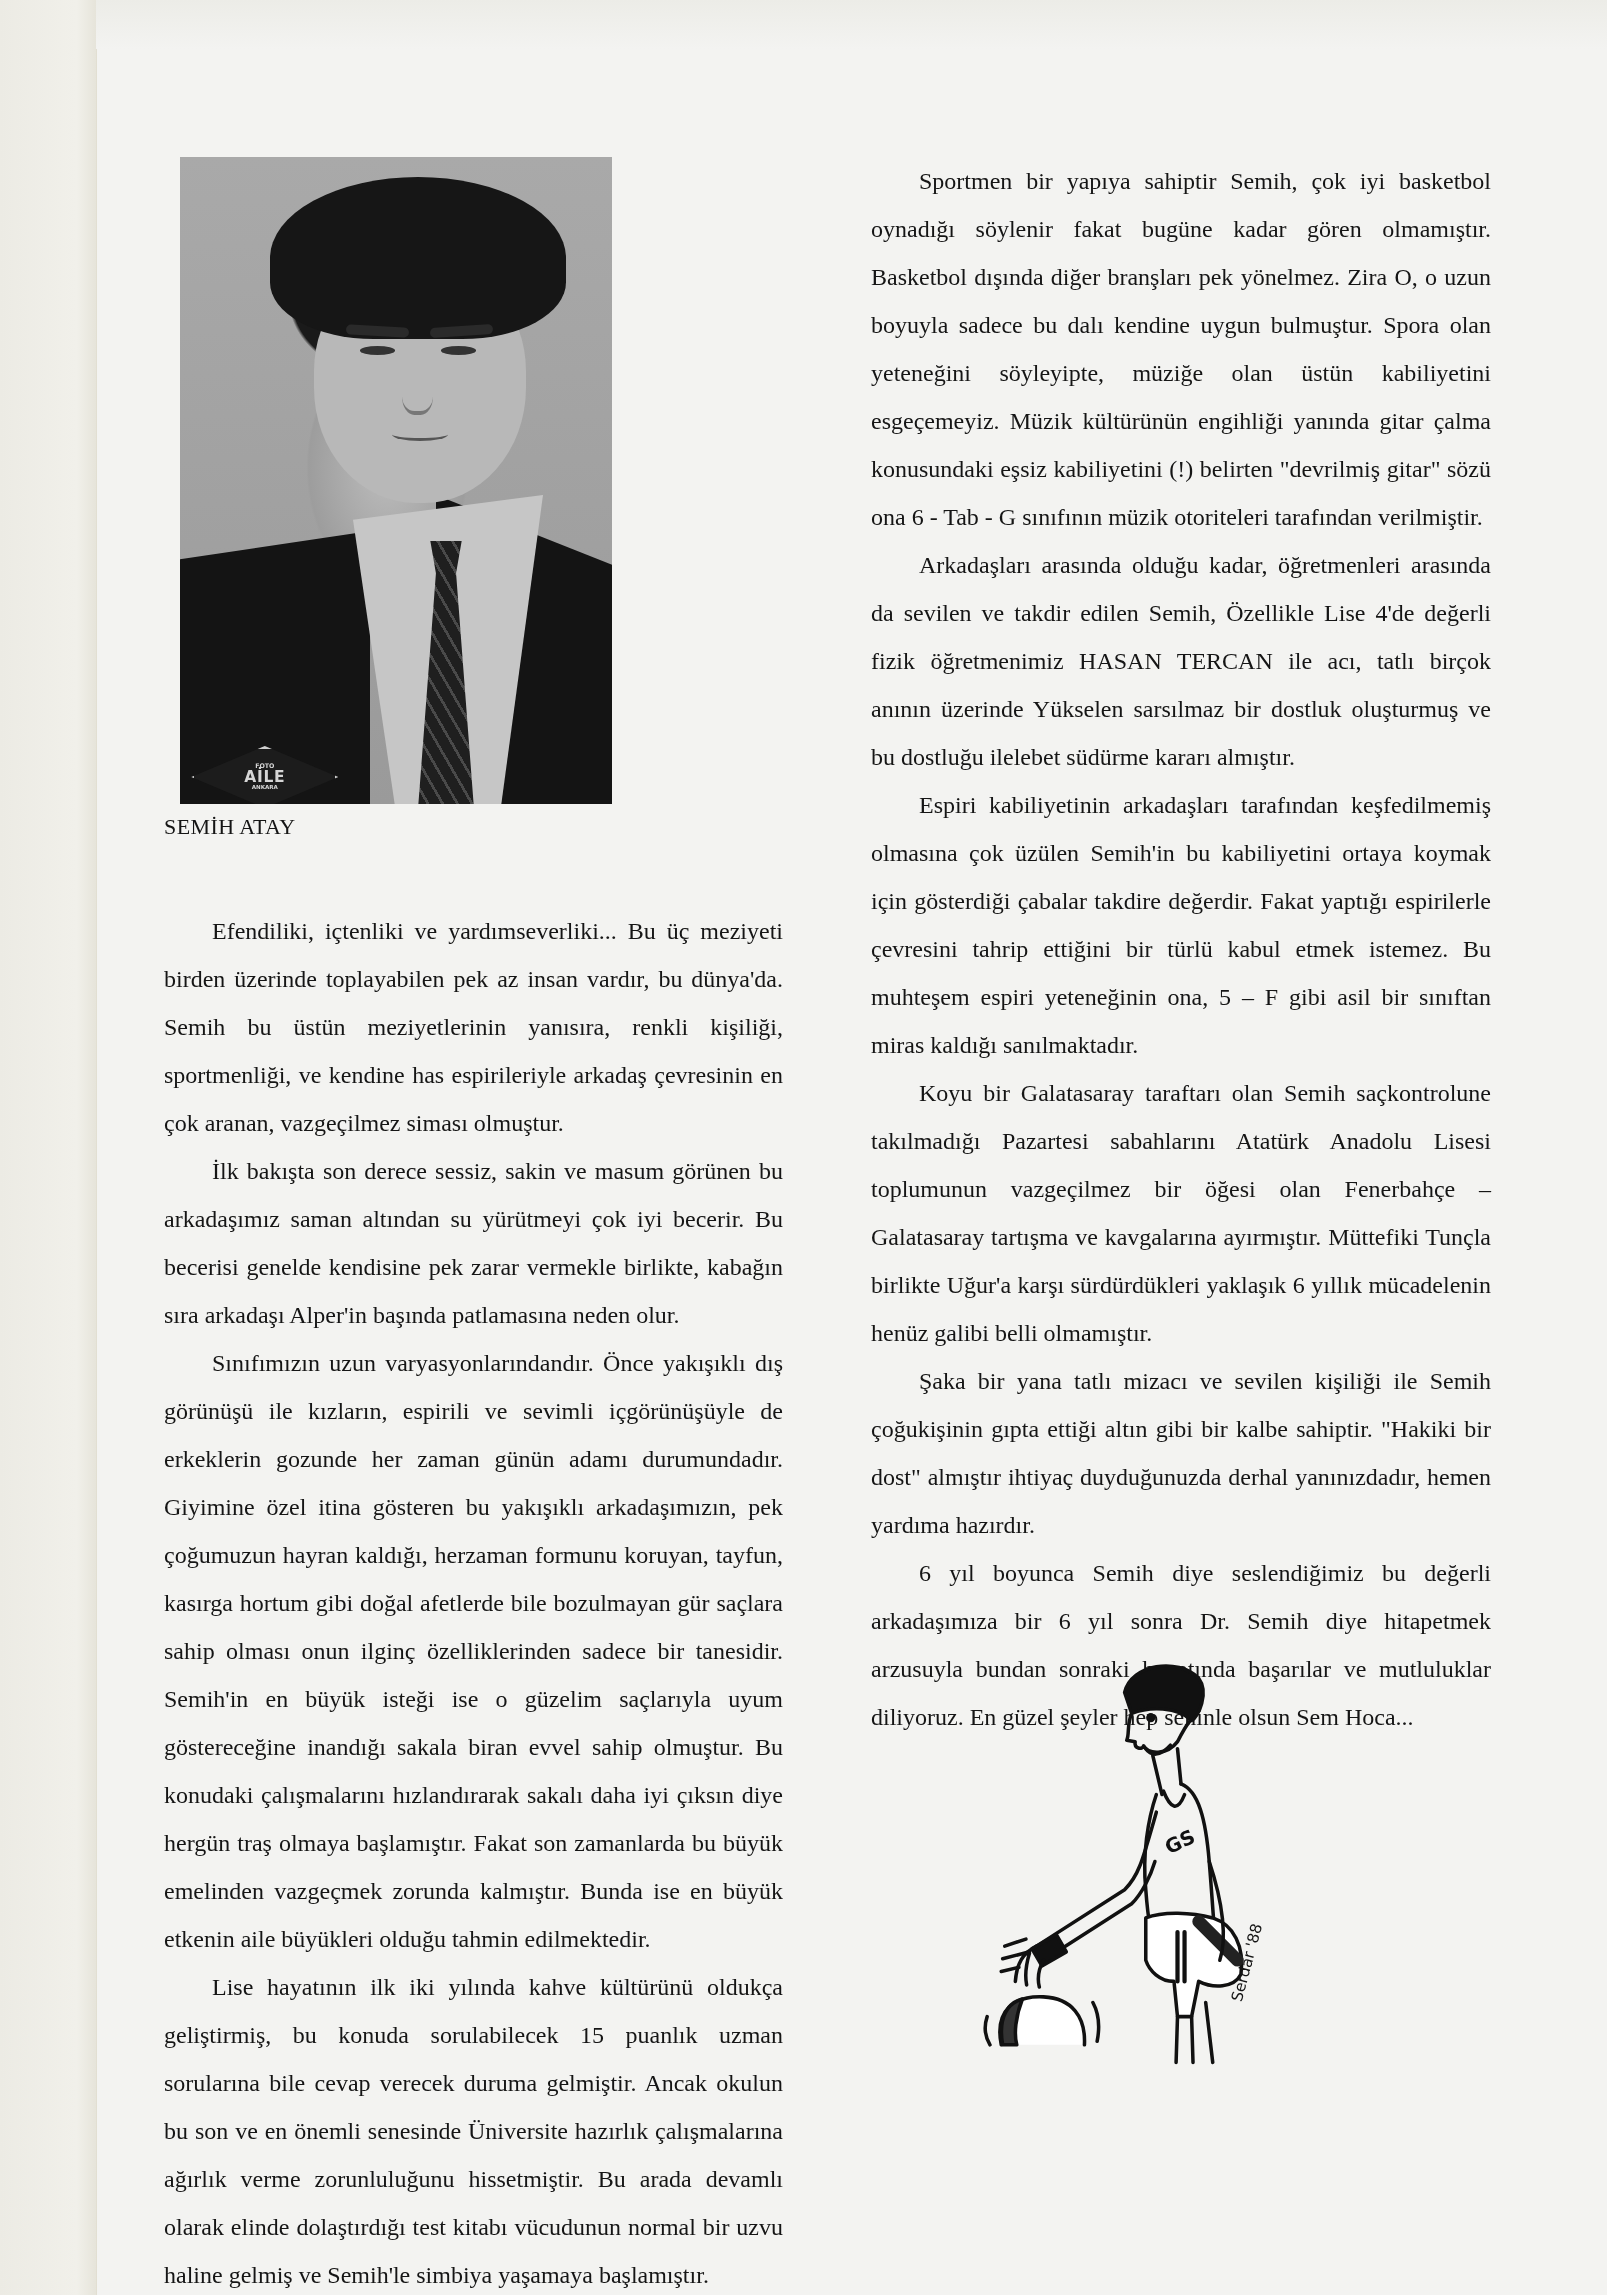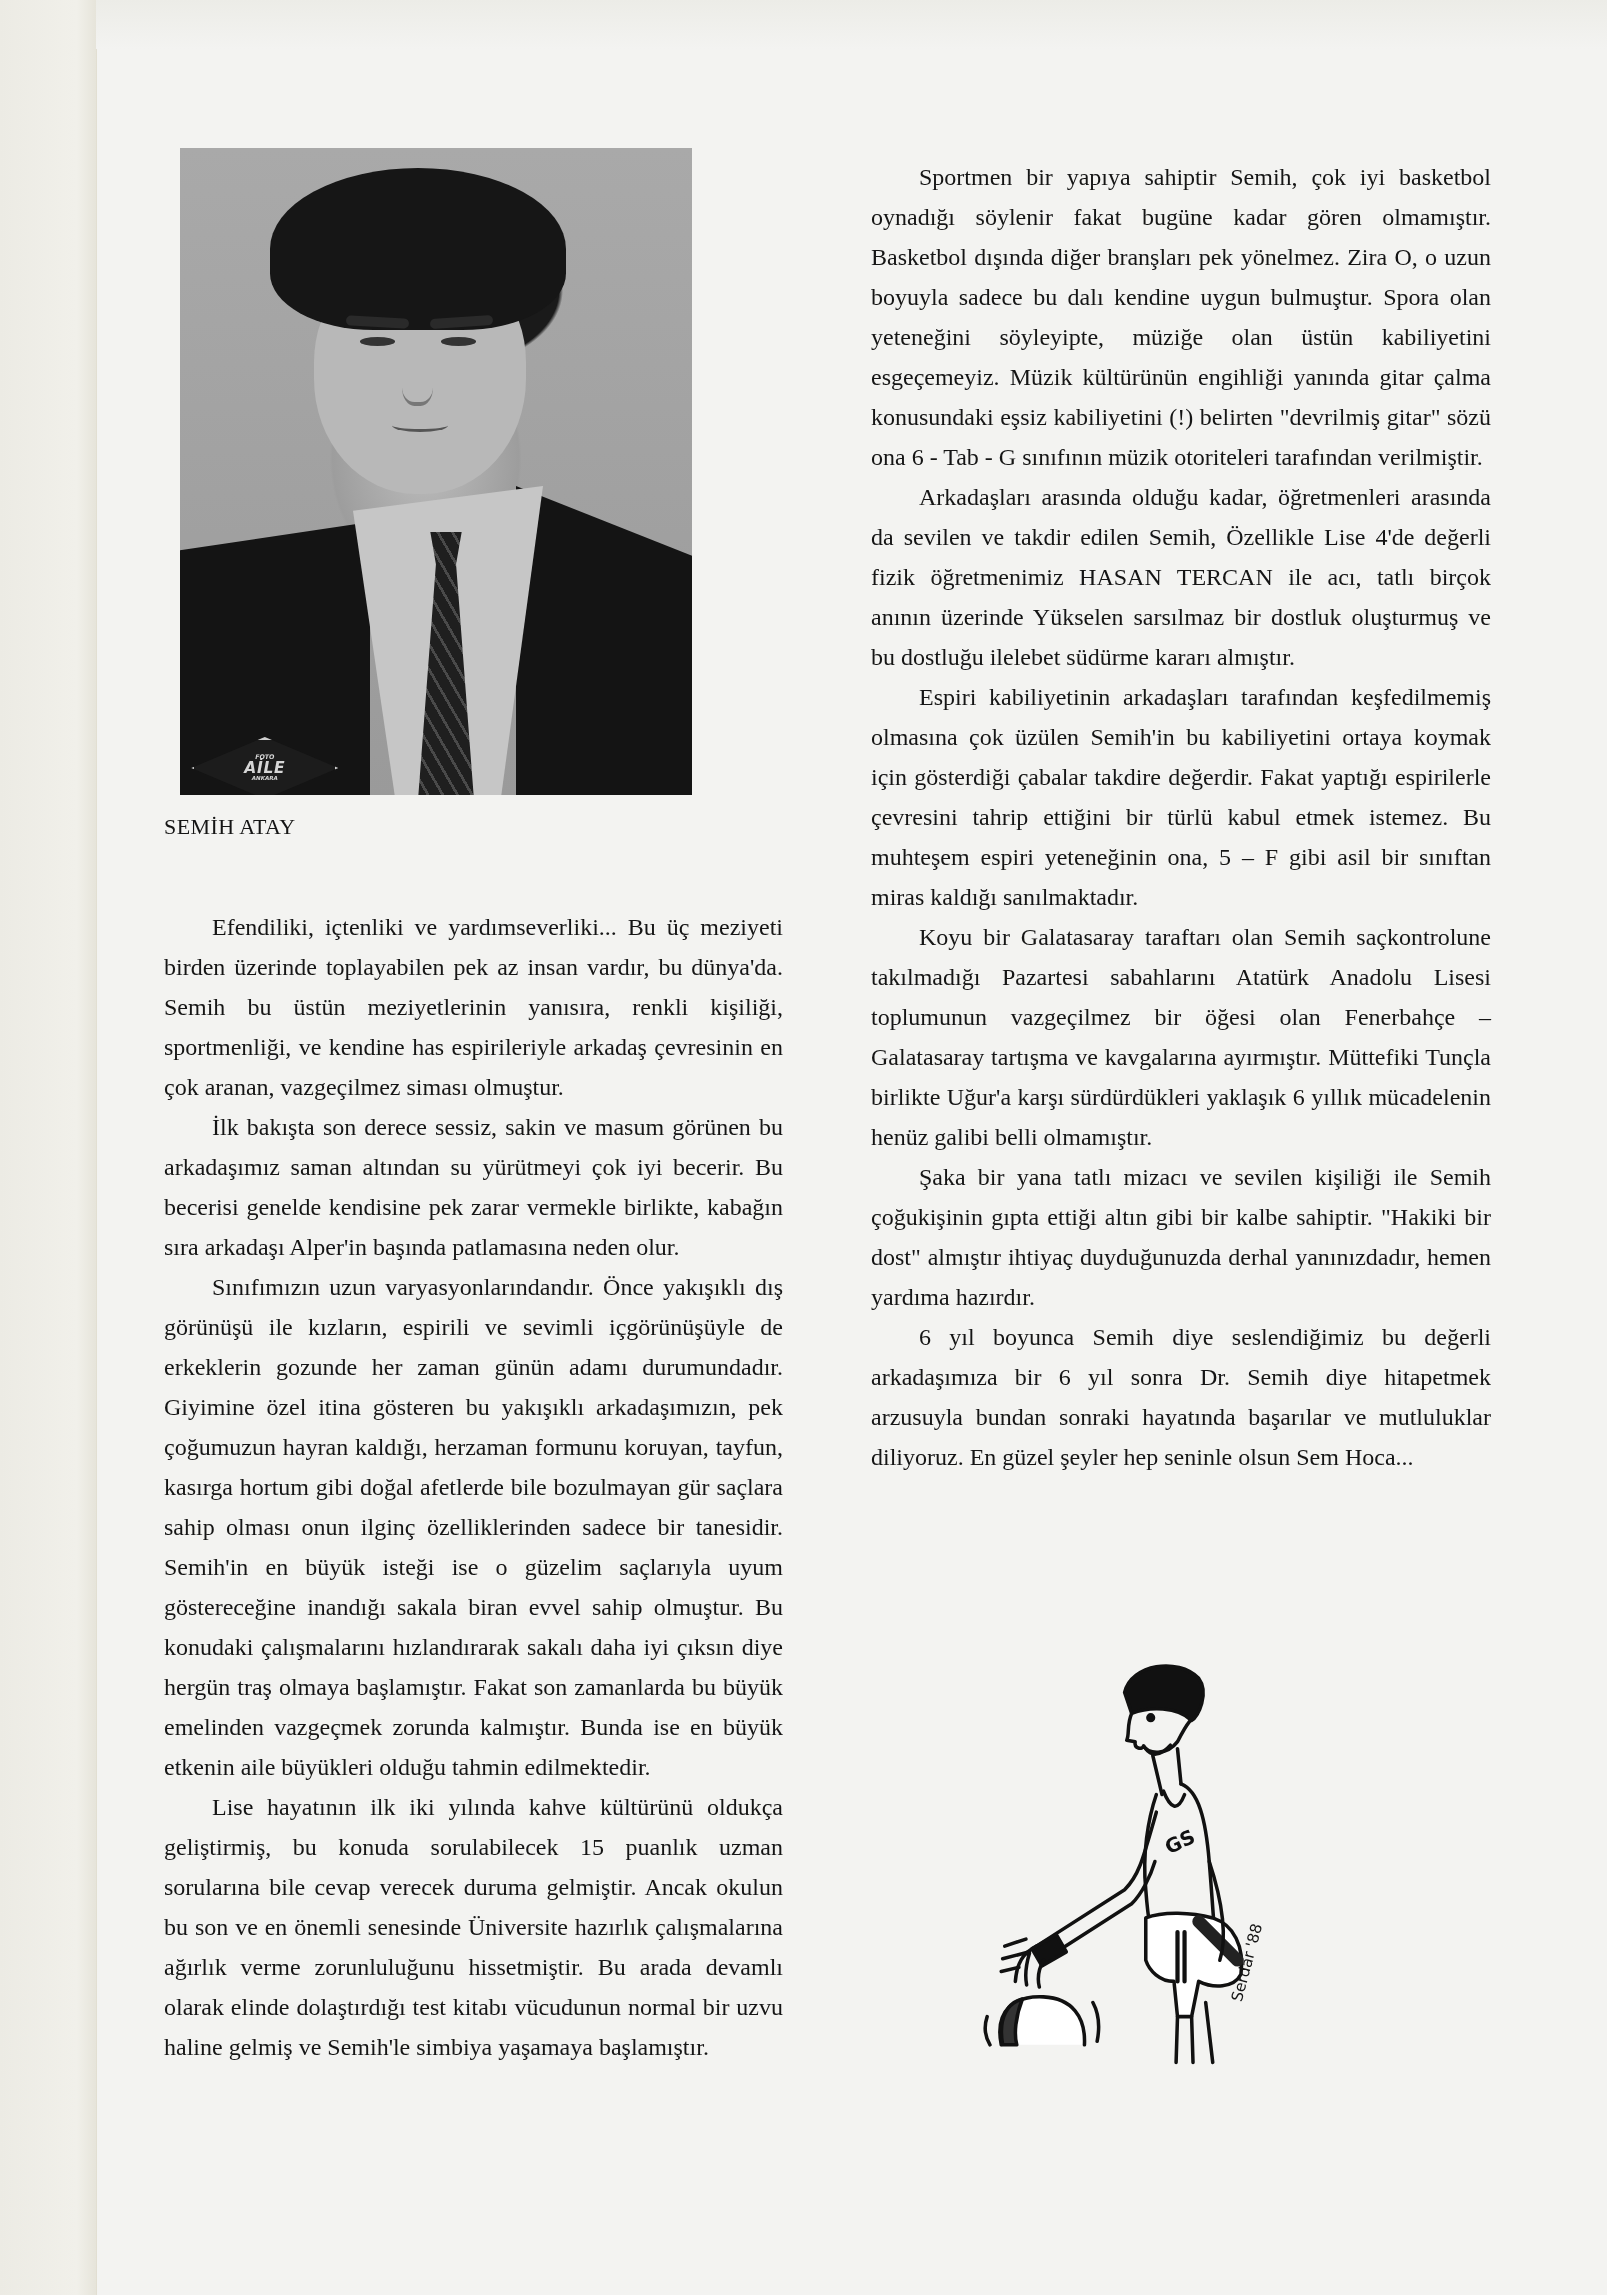--- a/index.html
+++ b/index.html
@@ -12,27 +12,26 @@
   .page-edge {
     position: absolute; left: 0; top: 0; width: 96px; height: 2295px;
     background: linear-gradient(90deg, #ecebe4 0%, #f1f0ea 80%, #e6e4da 100%);
     border-right: 1.4px solid #e2dfd2;
   }
   .top-strip {
     position: absolute; left: 96px; top: 0; width: 1512px; height: 49px;
     background: linear-gradient(180deg, #ecece7 0%, #f3f3f1 100%);
   }
   .photo {
-    position: absolute; left: 180px; top: 148px; width: 512px; height: 647px;
+    position: absolute; left: 180px; top: 157px; width: 432px; height: 647px;
     background:
       radial-gradient(ellipse 40% 20% at 50% 22%, #1a1a1a 0%, #1a1a1a 60%, transparent 62%),
       radial-gradient(ellipse 26% 26% at 48% 48%, #bdbdbd 0%, #9d9d9d 70%, transparent 72%),
       linear-gradient(180deg, #a9a9a9 0%, #9a9a9a 100%);
     overflow: hidden;
-    font-style: italic;
   }
   .photo .hair {
     position: absolute; left: 90px; top: 20px; width: 296px; height: 162px;
     background: #161616; border-radius: 50% 50% 35% 35%;
   }
   .photo .face {
     position: absolute; left: 134px; top: 106px; width: 212px; height: 240px;
     background: #b8b8b8; border-radius: 45% 45% 48% 48%;
   }
   .photo .brow-l, .photo .brow-r {
@@ -70,21 +69,21 @@
     display: flex; flex-direction: column; align-items: center; justify-content: center;
     font-family: "DejaVu Sans", sans-serif; color: #d6d6d6; line-height: 1;
   }
   .photo .stamp .s1 { font-size: 6.3px; font-weight: bold; }
   .photo .stamp .s2 { font-size: 15.5px; font-weight: bold; letter-spacing: 0.7px; }
   .photo .stamp .s3 { font-size: 5.6px; font-weight: bold; }
 
   .caption {
     position: absolute; left: 164px; top: 814px; font-size: 22px; letter-spacing: 0.4px;
   }
-  .col { position: absolute; font-size: 24px; line-height: 40px; text-align: justify; }
+  .col { position: absolute; font-size: 24px; line-height: 48px; text-align: justify; }
   .col-left { left: 164px; top: 883px; width: 619px; margin-top: 24px; }
   .col-right { left: 871px; top: 157px; width: 620px; }
   .col p { margin: 0; text-indent: 48px; }
   .col p + p { margin-top: 0; }
 
   .cartoon {
     position: absolute; left: 966px; top: 1650px; width: 282px; height: 416px;
   }
   .sig { position: absolute; left: 1228px; top: 1999px; font-family: "DejaVu Sans", sans-serif; font-size: 15.5px; transform: rotate(-75deg); transform-origin: left top; }
 </style>

